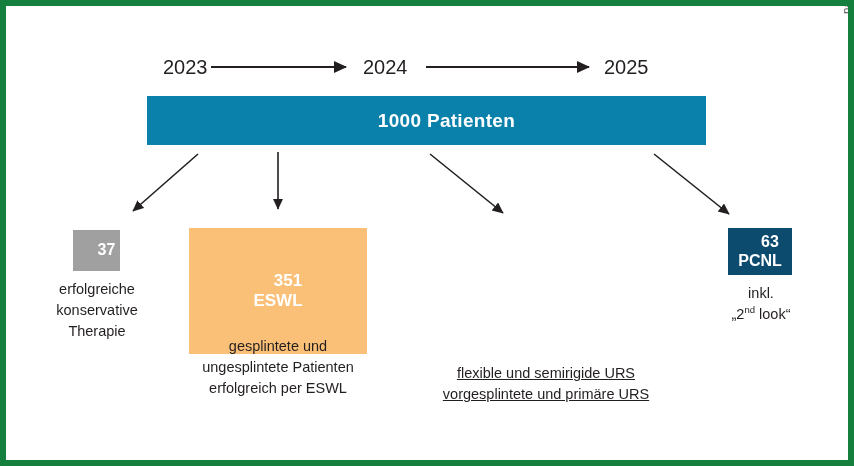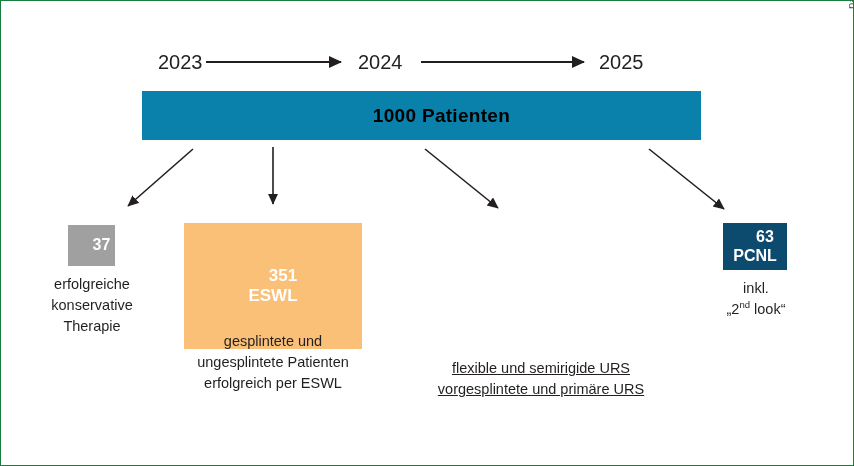--- a/index.html
+++ b/index.html
@@ -9,21 +9,21 @@
   }
   body {
     font-family: "Liberation Sans", sans-serif;
   }
   #figure {
     position: relative;
     width: 854px;
     height: 466px;
     background: #ffffff;
     box-sizing: border-box;
-    border: 1px solid #15803d;
+    border: 6px solid #15803d;
     overflow: hidden;
   }
 
   
   .copyright {
     position: absolute;
     right: 6px;
     top: 8px;
     font-size: 11px;
     color: #58595b;
@@ -79,21 +79,21 @@
     left: 141px;
     top: 90px;
     width: 559px;
     height: 49px;
     background: #0a81ab;
     display: flex;
     align-items: center;
     justify-content: center;
   }
   .main-bar-label {
-    color: #000000;
+    color: #ffffff;
     font-size: 19px;
     font-weight: bold;
     letter-spacing: .3px;
     margin-left: 40px;
   }
 
   
   .connectors {
     position: absolute;
     left: 0;

